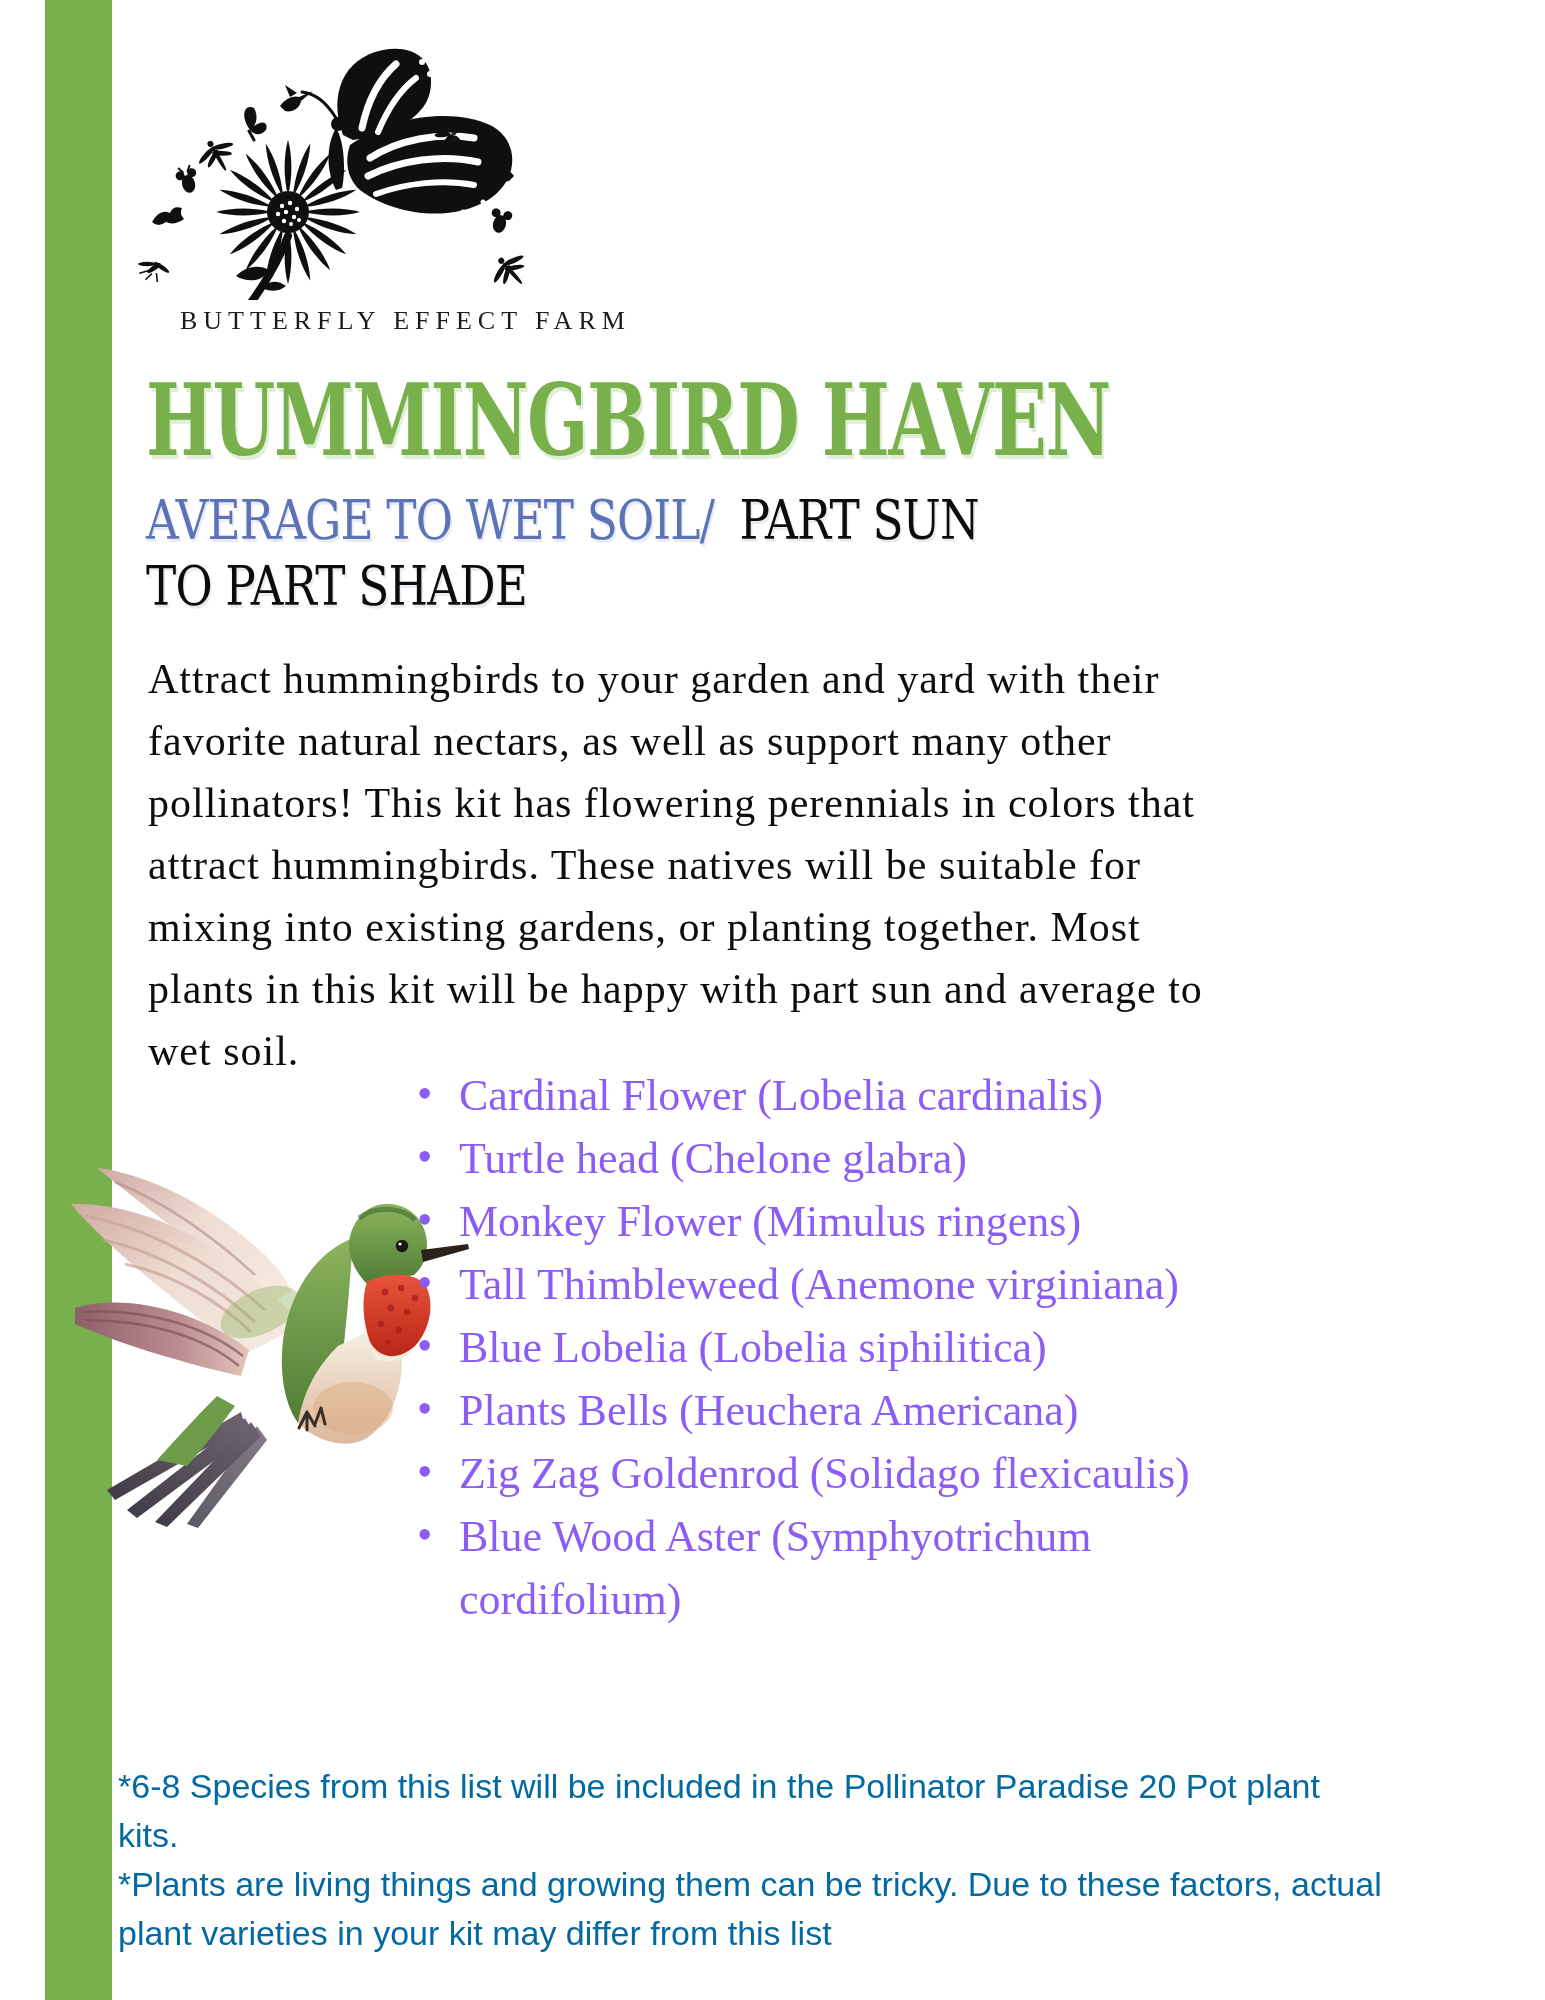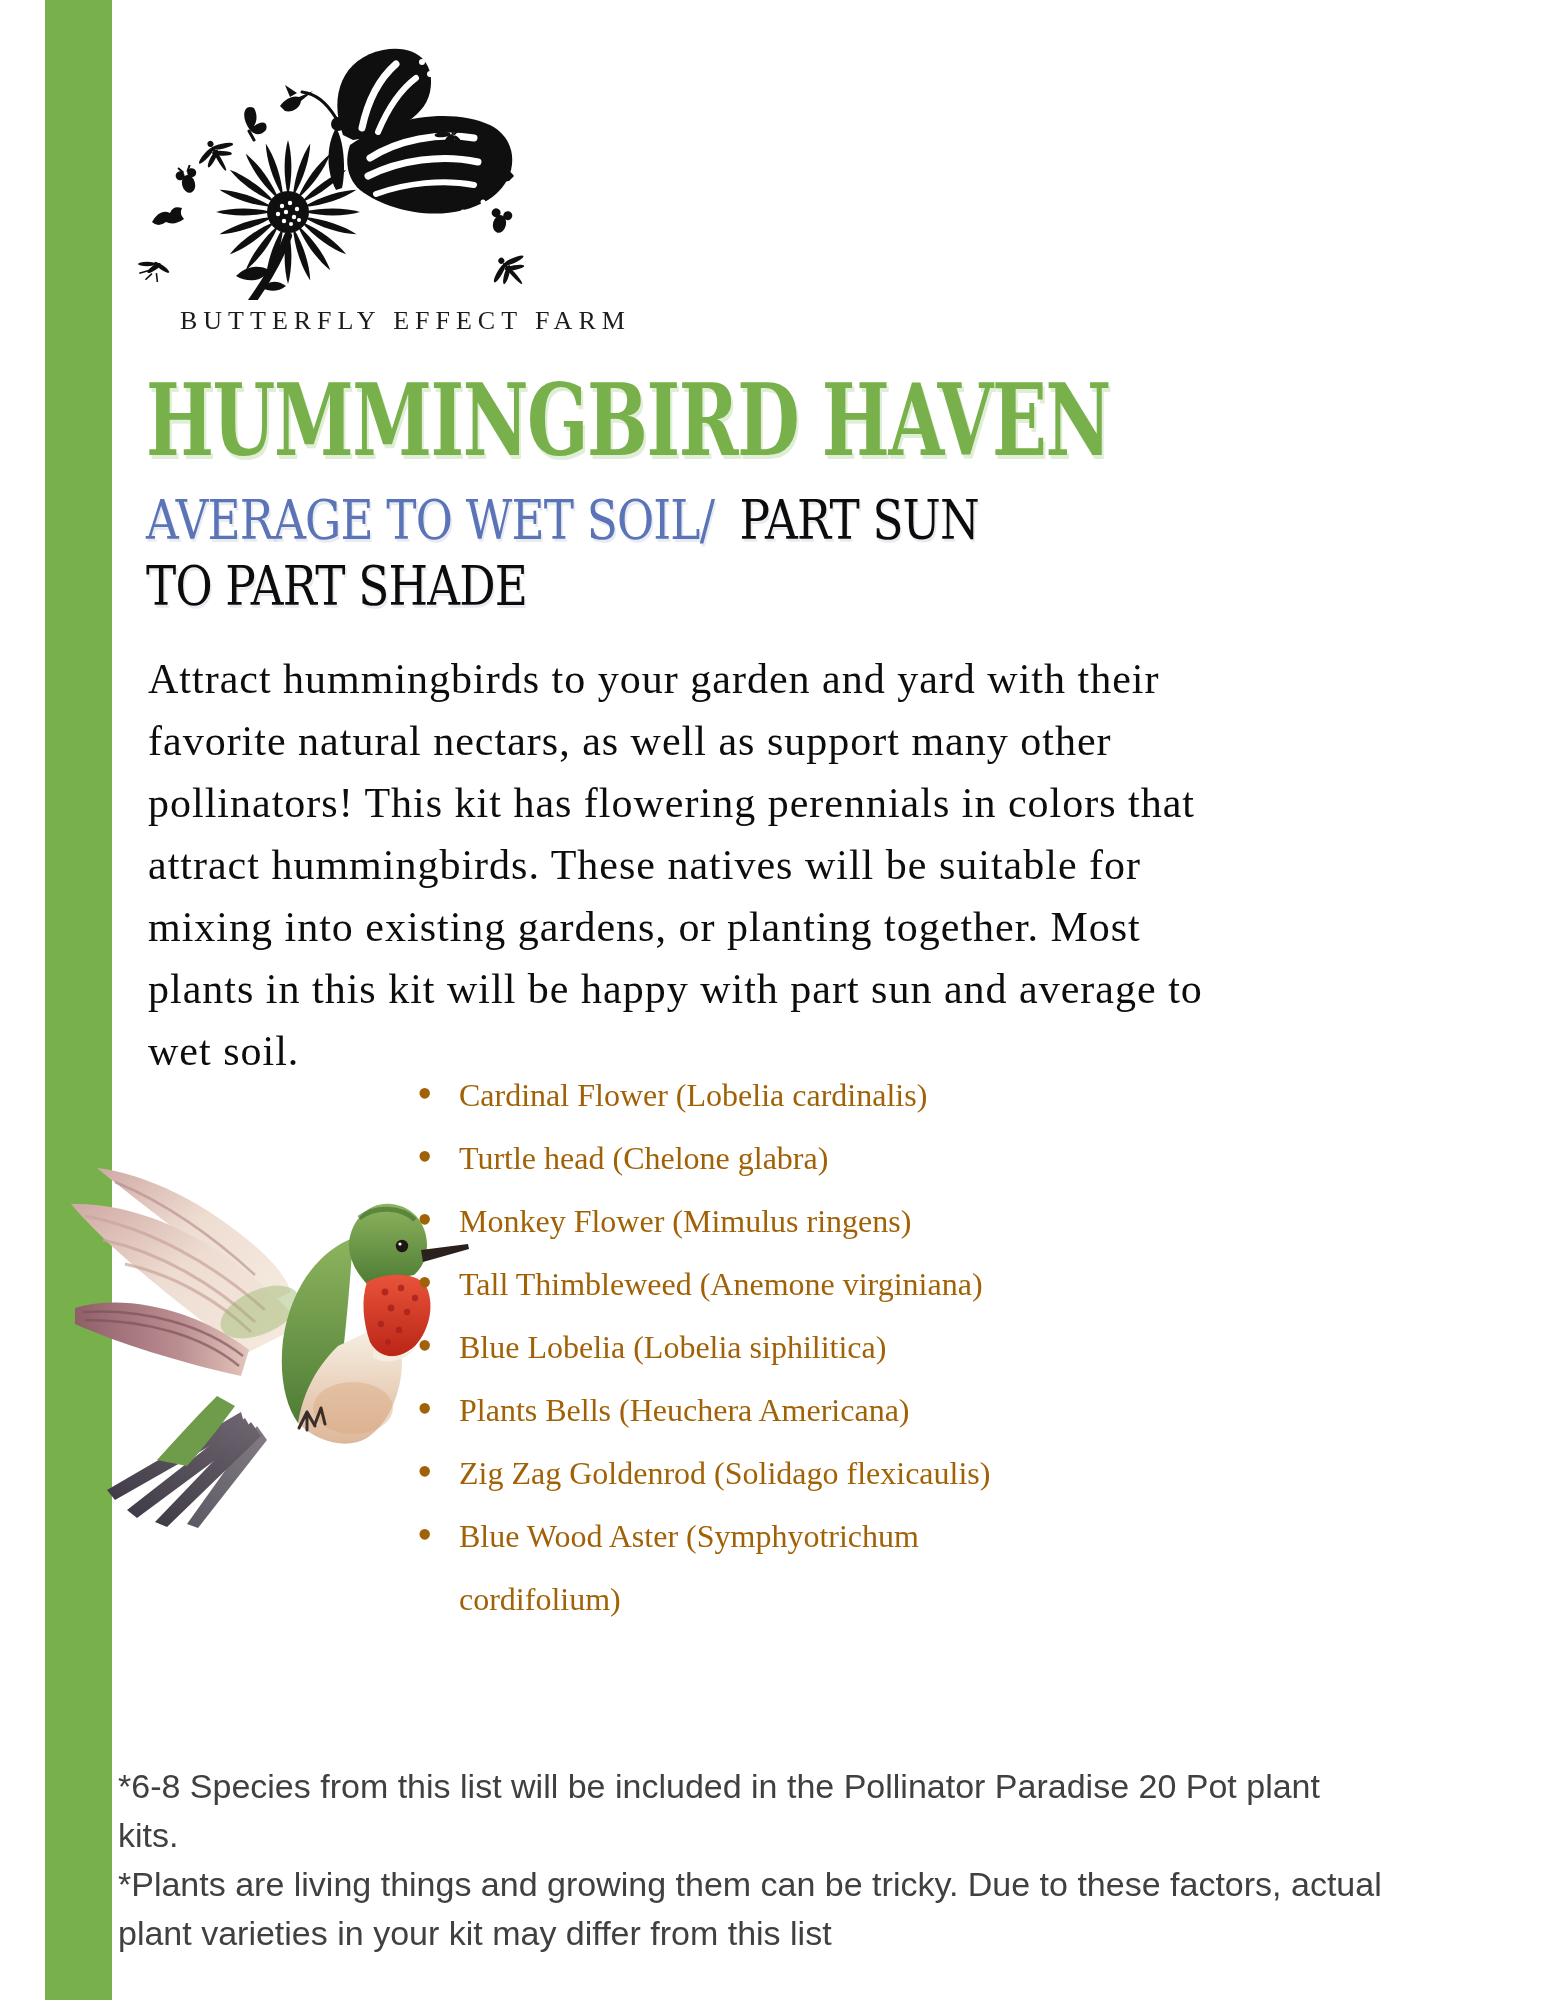--- a/index.html
+++ b/index.html
@@ -23,30 +23,30 @@
                   transform:scaleX(.84);transform-origin:left top;letter-spacing:-1px;
                   text-shadow:2px 3px 0 rgba(40,60,120,.10);}
   .subtitle .blue{color:var(--blue,#5b74b8);}
   .subtitle .line span + span{margin-left:14px;}
 
   .intro{position:absolute;left:148px;top:648px;width:1300px;
          font-family:"Liberation Serif",serif;font-weight:400;font-size:42px;
          line-height:62px;letter-spacing:1px;color:#0d0d0d;white-space:pre-line;}
 
   .plant-list{position:absolute;left:415px;top:1064px;width:1000px;margin:0;padding:0;
-              list-style:none;font-family:"Liberation Serif",serif;font-size:32px;
-              line-height:63px;color:#a16207;z-index:3;}
+              list-style:none;font-family:"Liberation Serif",serif;font-size:44px;
+              line-height:63px;color:#8b5cf6;z-index:3;}
   .plant-list li{position:relative;padding-left:44px;white-space:pre-line;}
   .plant-list li::before{content:"\2022";position:absolute;left:2px;top:-2px;font-size:44px;}
 
   .bird{position:absolute;left:55px;top:1160px;width:420px;height:375px;z-index:1;}
 
   .footnotes{position:absolute;left:118px;top:1762px;width:1390px;
              font-family:"Liberation Sans",sans-serif;font-size:34px;line-height:49px;
-             color:#404040;}
+             color:#0369a1;}
   .footnotes p{margin:0;white-space:pre-line;}
 </style>
 </head>
 <body>
 
 <div class="page">
 
   <div class="accent-bar"></div>
 
   <svg class="logo-art" viewBox="0 0 445 260" aria-hidden="true">

